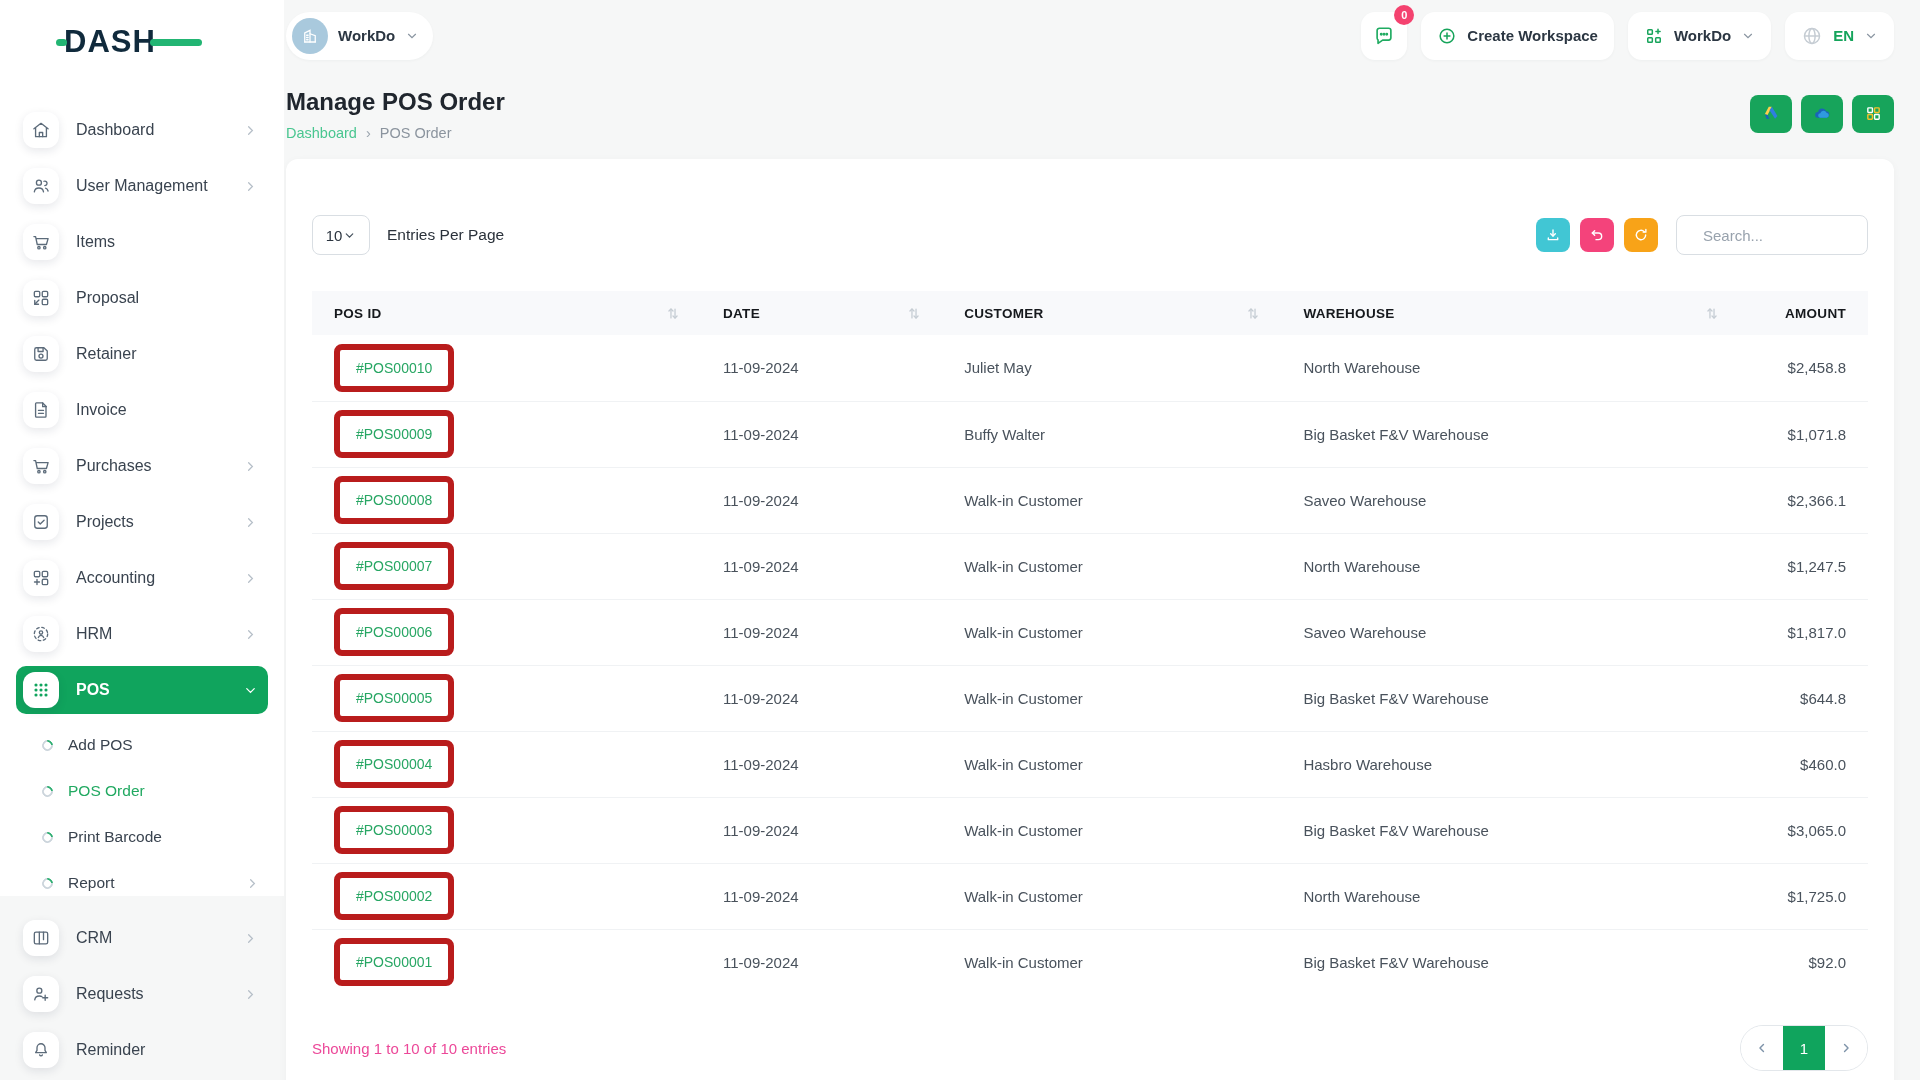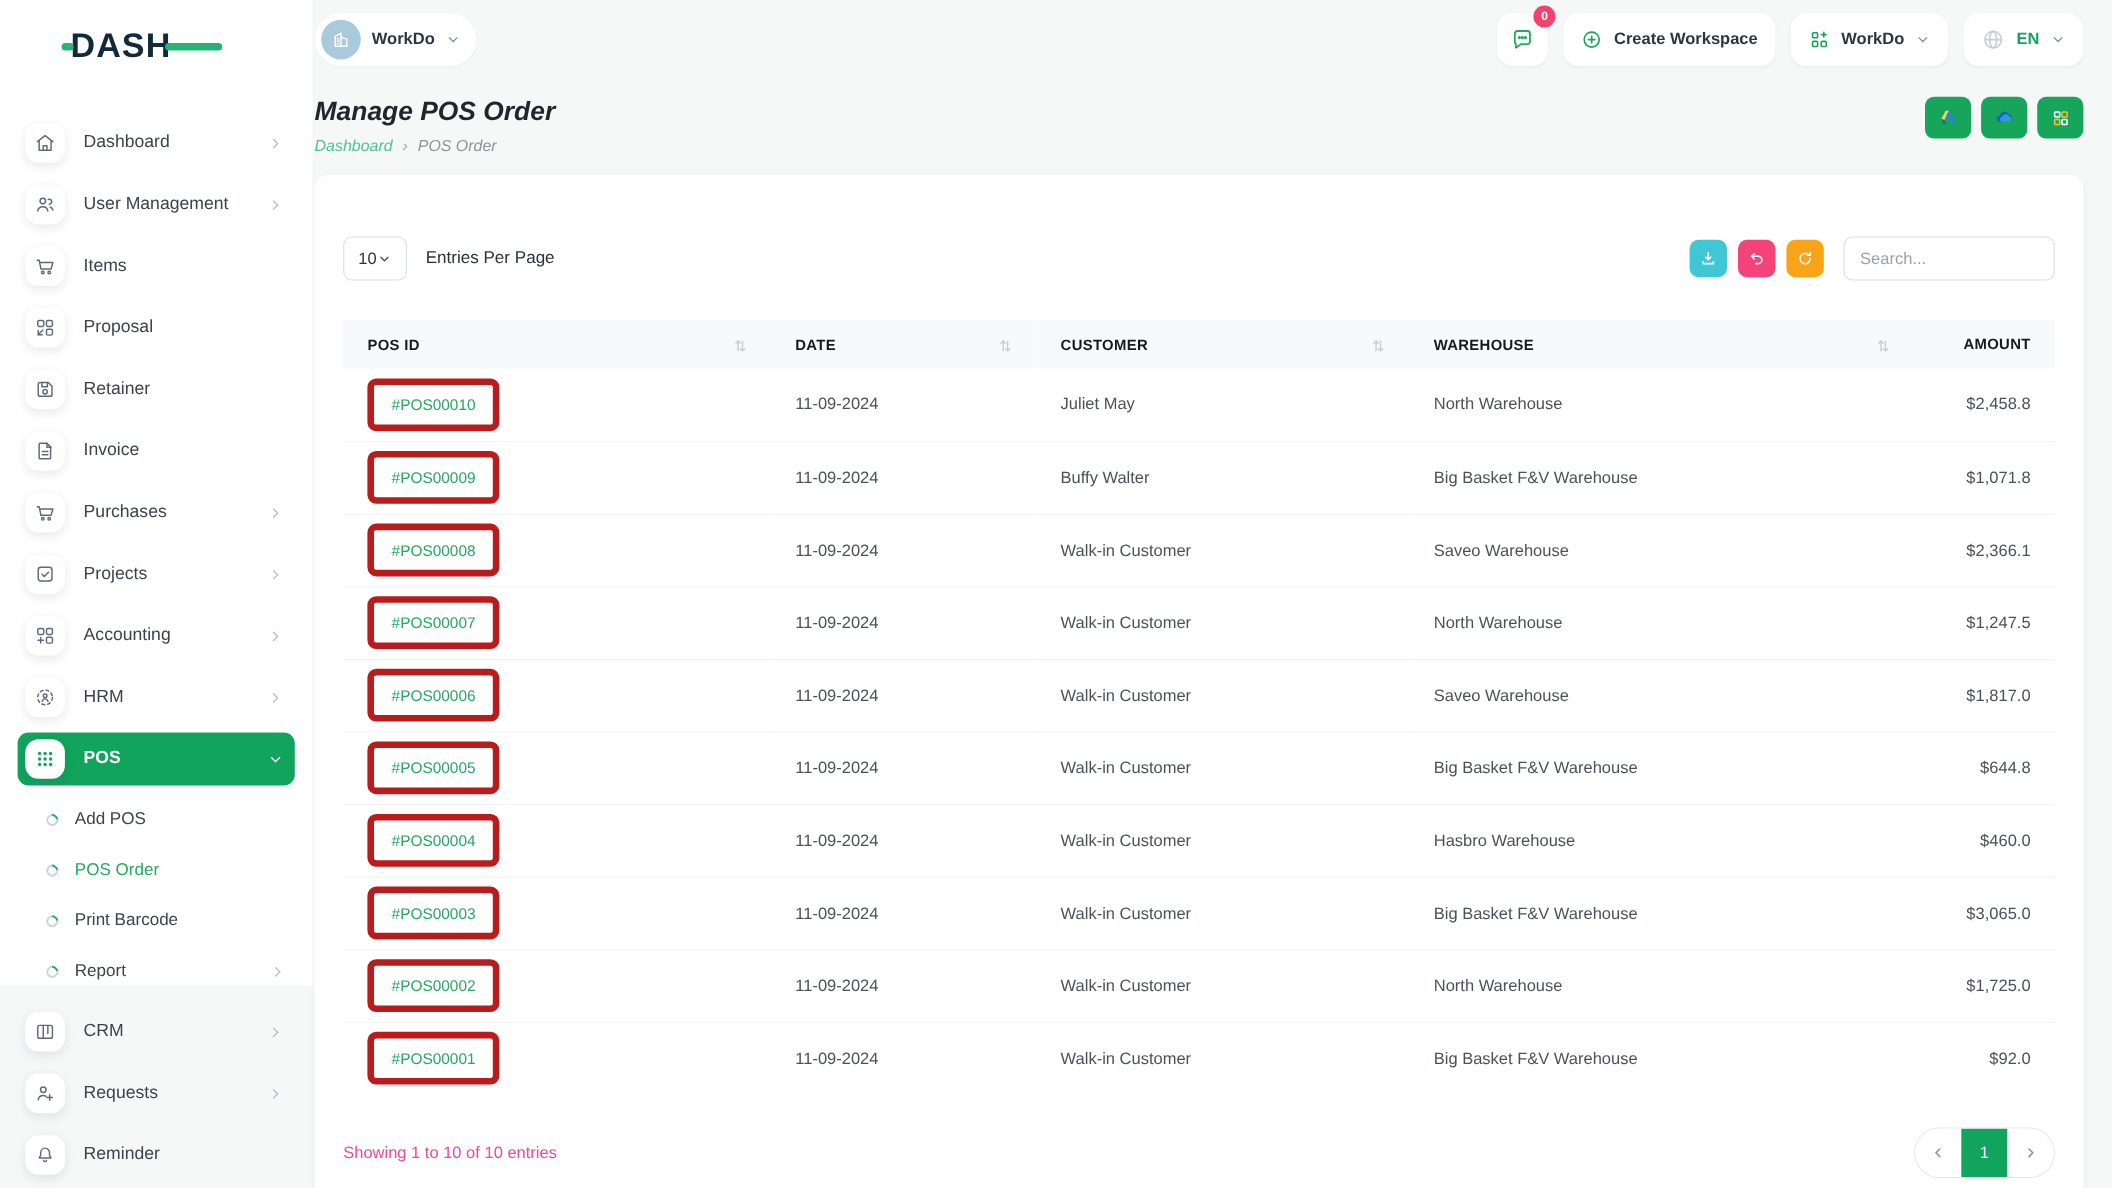--- a/index.html
+++ b/index.html
@@ -47,21 +47,21 @@
     display:flex; align-items:center; justify-content:center; }
   .pill-label { font-size:15px; font-weight:600; color:#2b3642; }
   .top-right { margin-left:auto; display:flex; align-items:center; gap:14px; }
   .icon-pill { width:46px; justify-content:center; padding:0; position:relative; }
   .msg-badge { position:absolute; top:-7px; right:-7px; min-width:20px; height:20px;
     border-radius:10px; background:#f4426f; color:#fff; font-size:11px; font-weight:700;
     display:flex; align-items:center; justify-content:center; padding:0 5px; }
   .lang-code { font-size:15px; font-weight:700; color:#14a45b; }
 
   
-  .page-head { display:flex; align-items:flex-start; margin-top:28px;font-style:italic; }
+  .page-head { display:flex; align-items:center; margin-top:28px; }
   .page-title { font-size:24px; font-weight:700; color:#20262e; }
   .breadcrumb { margin-top:9px; font-size:14.5px; display:flex; gap:9px; align-items:center; }
   .bc-home { color:#49c690; text-decoration:none; cursor:pointer; }
   .bc-sep { color:#9aa4ae; }
   .bc-current { color:#8b949e; }
   .head-actions { margin-left:auto; display:flex; gap:9px; margin-bottom:2px; }
   .sq-btn { width:42px; height:38px; border:none; border-radius:8px; background:#17a45b;
     display:flex; align-items:center; justify-content:center; cursor:pointer; }
 
   
@@ -72,28 +72,28 @@
     display:flex; align-items:center; justify-content:center; gap:1px; font-size:15px;
     color:#2c3540; cursor:pointer; background:#fff; }
   .entries-label { margin-left:17px; font-size:15.5px; color:#2b323b; }
   .ctrl-right { margin-left:auto; display:flex; align-items:center; gap:10px; }
   .tool-btn { width:34px; height:34px; border:none; border-radius:8px; display:flex;
     align-items:center; justify-content:center; cursor:pointer; }
   .tool-teal { background:#41c6d4; }
   .tool-pink { background:#f4437b; }
   .tool-orange { background:#f8a318; }
   .search-input { width:192px; height:40px; border:1px solid #d9dee3; border-radius:8px;
-    margin-left:8px; padding:0 14px; font-size:15px; color:#a21caf; outline:none;
+    margin-left:8px; padding:0 26px; font-size:15px; color:#a21caf; outline:none;
     font-family:inherit; }
   .search-input::placeholder { color:#98a2ad; }
 
   
   table { width:100%; border-collapse:collapse; margin-top:36px; }
   thead th { background:#f8f9fb; padding:13px 22px; text-align:left; cursor:pointer; }
-  .th-inner { display:flex; align-items:flex-end; justify-content:space-between; }
+  .th-inner { display:flex; align-items:center; justify-content:space-between; }
   .th-label { font-size:13.5px; font-weight:700; color:#16191d; letter-spacing:.3px; }
   th.num, td.amount { text-align:right; }
   tbody td { height:66px; padding:0 22px; border-top:1px solid #f0f2f4;
     font-size:15px; color:#49525c; }
   tbody tr:first-child td { border-top:none; }
   .pos-badge { border:6px solid #b91c1c; background:#fff; color:#27a663; font-size:14px;
     padding:10px 16px; border-radius:8px; cursor:pointer; font-family:inherit; }
 
   
   .card-footer { display:flex; align-items:center; margin-top:30px; }

